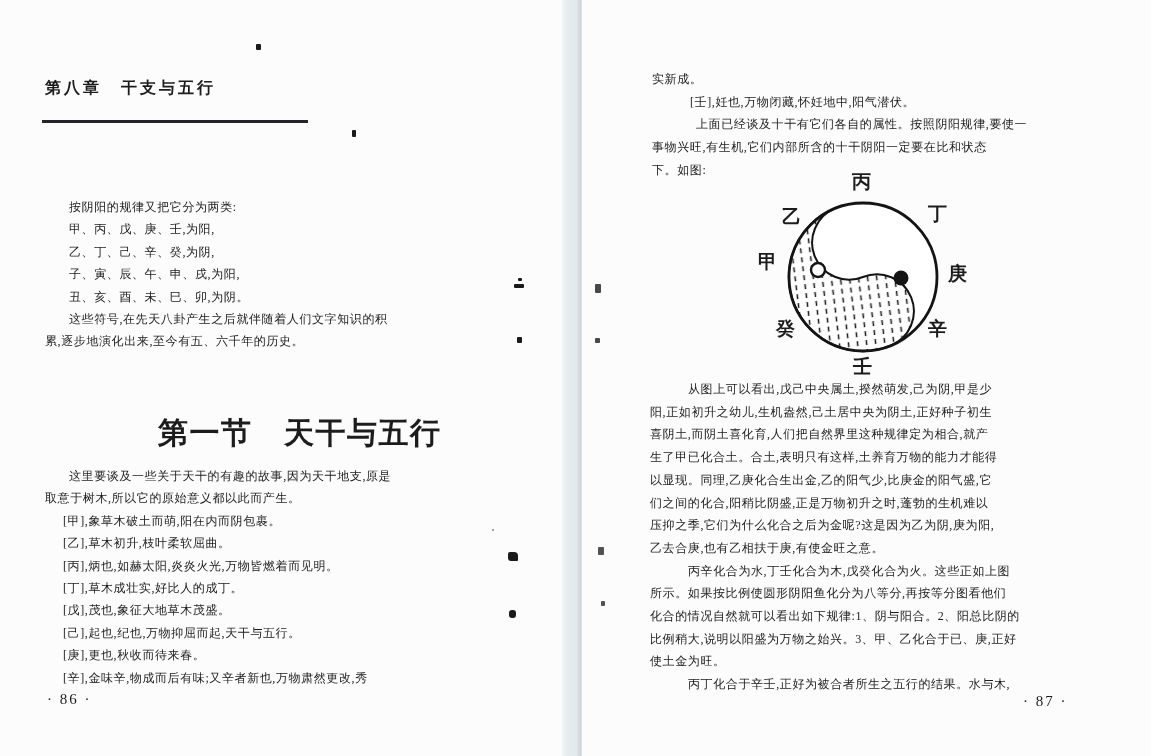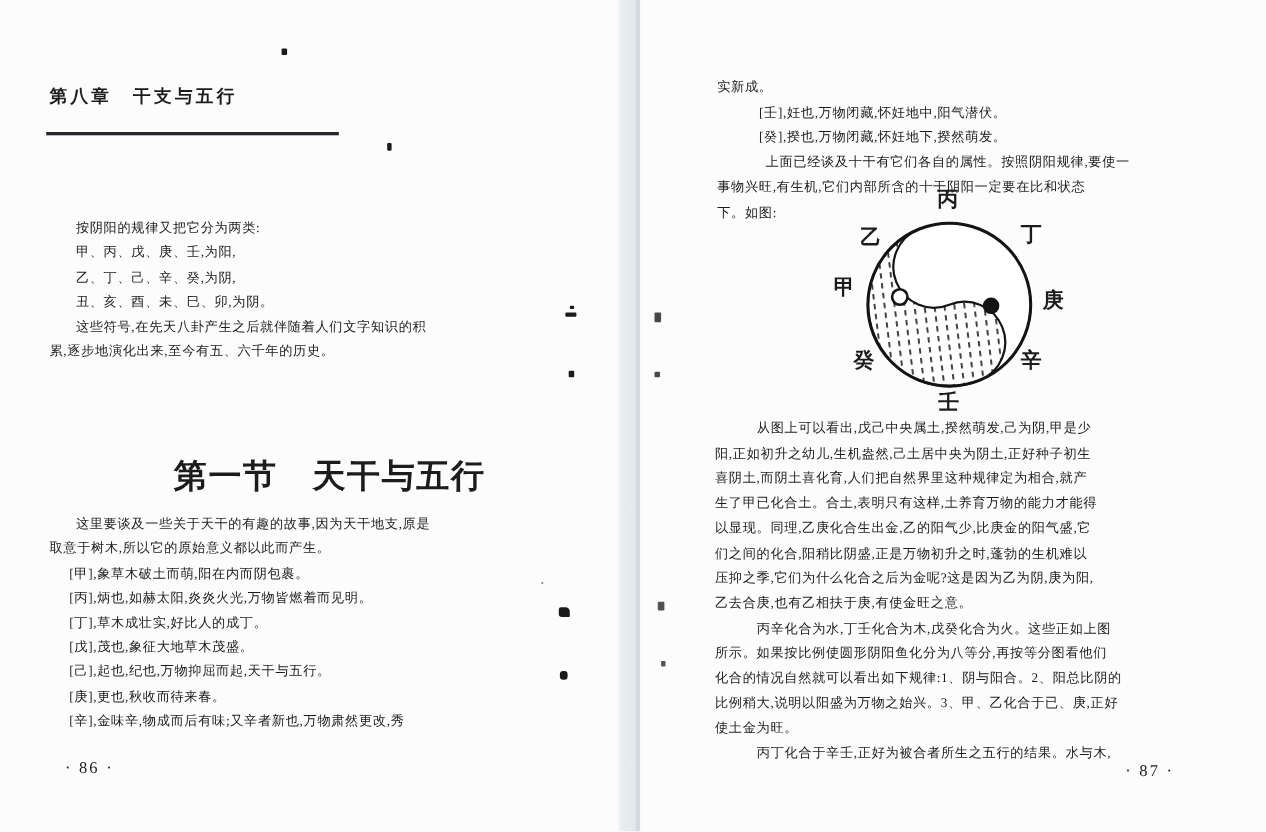--- a/index.html
+++ b/index.html
@@ -42,48 +42,49 @@
 
 <div>
 
   <div class="chapter-title">第八章　干支与五行</div>
   <div class="title-rule"></div>
 
   <div class="col" style="left:45px;top:196px;width:466px;">
     <div class="ln i24">按阴阳的规律又把它分为两类:</div>
     <div class="ln i24">甲、丙、戊、庚、壬,为阳,</div>
     <div class="ln i24">乙、丁、己、辛、癸,为阴,</div>
+    <div class="ln i24">子、寅、辰、午、申、戌,为阳,</div>
     <div class="ln i24">丑、亥、酉、未、巳、卯,为阴。</div>
     <div class="ln i24">这些符号,在先天八卦产生之后就伴随着人们文字知识的积</div>
     <div class="ln">累,逐步地演化出来,至今有五、六千年的历史。</div>
   </div>
 
   <div class="section-title">第一节　天干与五行</div>
 
   <div class="col" style="left:45px;top:465px;width:466px;">
     <div class="ln i24">这里要谈及一些关于天干的有趣的故事,因为天干地支,原是</div>
     <div class="ln">取意于树木,所以它的原始意义都以此而产生。</div>
     <div class="ln i18">[甲],象草木破土而萌,阳在内而阴包裹。</div>
+    <div class="ln i18">[乙],草木初升,枝叶柔软屈曲。</div>
     <div class="ln i18">[丙],炳也,如赫太阳,炎炎火光,万物皆燃着而见明。</div>
     <div class="ln i18">[丁],草木成壮实,好比人的成丁。</div>
     <div class="ln i18">[戊],茂也,象征大地草木茂盛。</div>
     <div class="ln i18">[己],起也,纪也,万物抑屈而起,天干与五行。</div>
     <div class="ln i18">[庚],更也,秋收而待来春。</div>
     <div class="ln i18">[辛],金味辛,物成而后有味;又辛者新也,万物肃然更改,秀</div>
   </div>
 
-  <div class="pagenum" style="left:59px;top:691px;">· 86 ·</div>
+  <div class="pagenum" style="left:47px;top:691px;">· 86 ·</div>
 </div>
 
 <div>
 
   <div class="col colR" style="left:652px;top:68px;width:474px;">
     <div class="ln">实新成。</div>
     <div class="ln i38">[壬],妊也,万物闭藏,怀妊地中,阳气潜伏。</div>
-    <div class="ln i38">[癸],揆也,万物闭藏,怀妊地下,揆然萌发。</div>
     <div class="ln i44">上面已经谈及十干有它们各自的属性。按照阴阳规律,要使一</div>
     <div class="ln">事物兴旺,有生机,它们内部所含的十干阴阳一定要在比和状态</div>
     <div class="ln">下。如图:</div>
   </div>
 
   <div class="diagram">
     <svg width="222" height="222" viewBox="0 0 222 222">
       <defs>
         <pattern id="hatchp" width="9" height="9" patternUnits="userSpaceOnUse" patternTransform="rotate(15)">
           <line x1="4.5" y1="-2" x2="4.5" y2="11" stroke="#1b1b1b" stroke-width="1.5" stroke-dasharray="7 4"></line>

